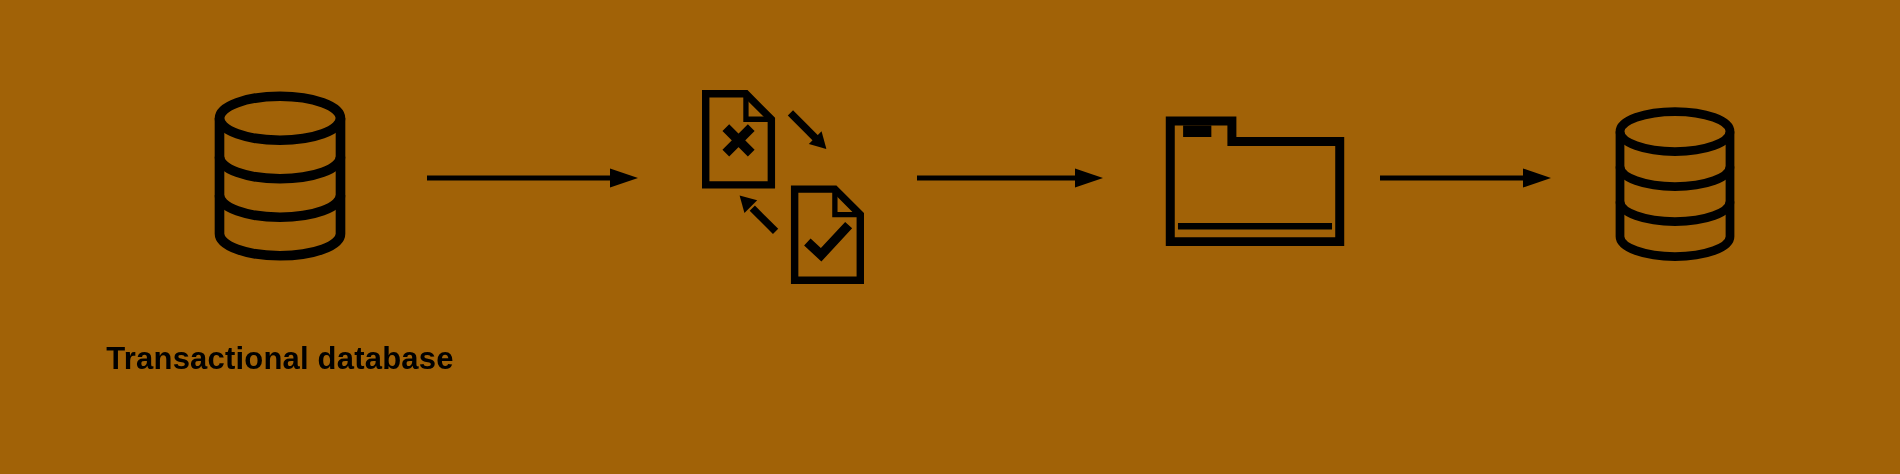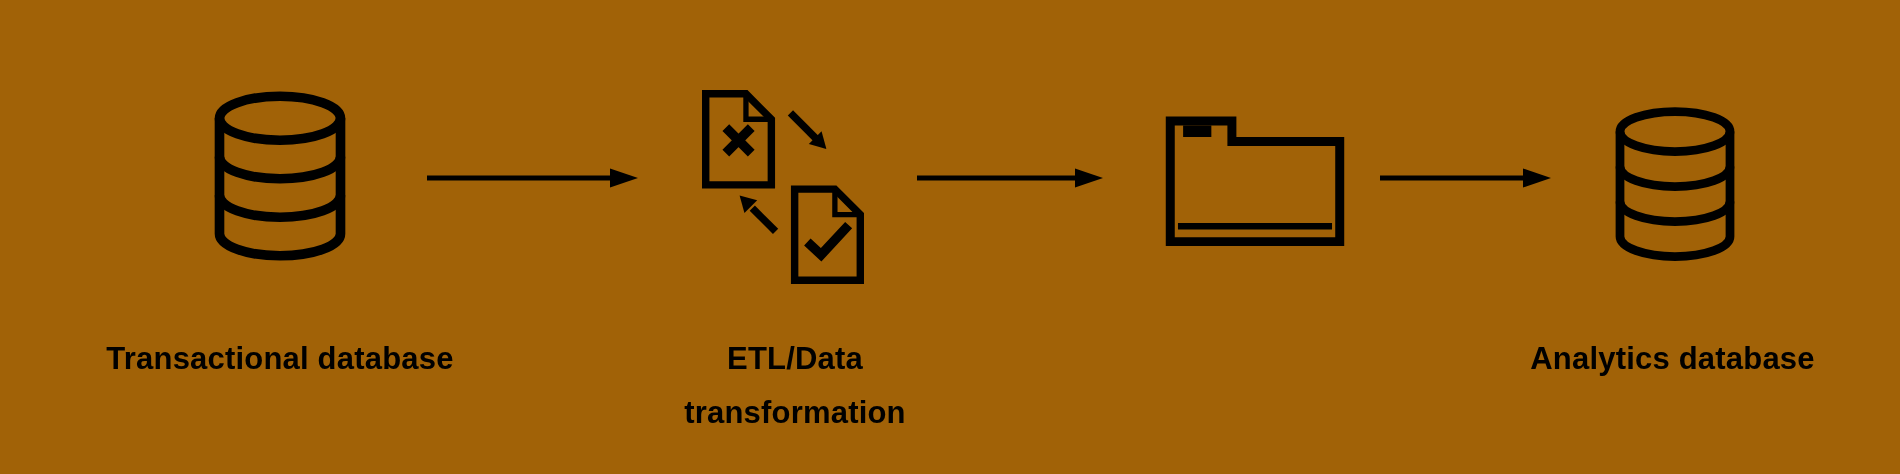--- a/index.html
+++ b/index.html
@@ -63,21 +63,20 @@
       <path d="M134,98 V122 H158" stroke-width="5"></path>
       <path d="M108,148 L121,160 L147,132" stroke-width="9"></path>
       <path d="M92,26 L116,50"></path>
       <path d="M78,138 L56,116"></path>
     </g>
     <g fill="#000000" stroke="none">
       <polygon points="126,60 109.4,55.4 121.4,43.4"></polygon>
       <polygon points="44,104 48.6,120.6 60.6,108.6"></polygon>
     </g>
   </svg>
-  <div class="node-label" style="left:645px; top:332px; width:300px;">ETL/Data transformation</div>
 
   <svg class="flow-arrow" style="left:915px; top:165px;" width="190" height="26" viewBox="0 0 190 26">
     <path d="M2,13 H162" stroke="#000000" stroke-width="5" fill="none"></path>
     <polygon points="188,13 160,3.5 160,22.5" fill="#000000"></polygon>
   </svg>
 
   <svg class="icon" style="left:1160px; top:108px;" width="190" height="144" viewBox="0 0 148 112">
     <g fill="none" stroke="#000000" stroke-width="7">
       <path d="M8,10 H56 V26 H140 V104 H8 Z"></path>
       <path d="M14,92 H134" stroke-width="5"></path>
@@ -91,15 +90,14 @@
   </svg>
 
   <svg class="icon" style="left:1607px; top:104px;" width="136" height="160" viewBox="0 0 104 128">
     <g fill="none" stroke="#000000" stroke-width="7">
       <ellipse cx="52" cy="22" rx="44" ry="16"></ellipse>
       <path d="M8,22 V106 a44,16 0 0 0 88,0 V22"></path>
       <path d="M8,50 a44,16 0 0 0 88,0"></path>
       <path d="M8,78 a44,16 0 0 0 88,0"></path>
     </g>
   </svg>
-  <div class="node-label" style="left:1480px; top:332px; width:385px;">Analytics database</div>
 
 </div>
 
 </body></html>

